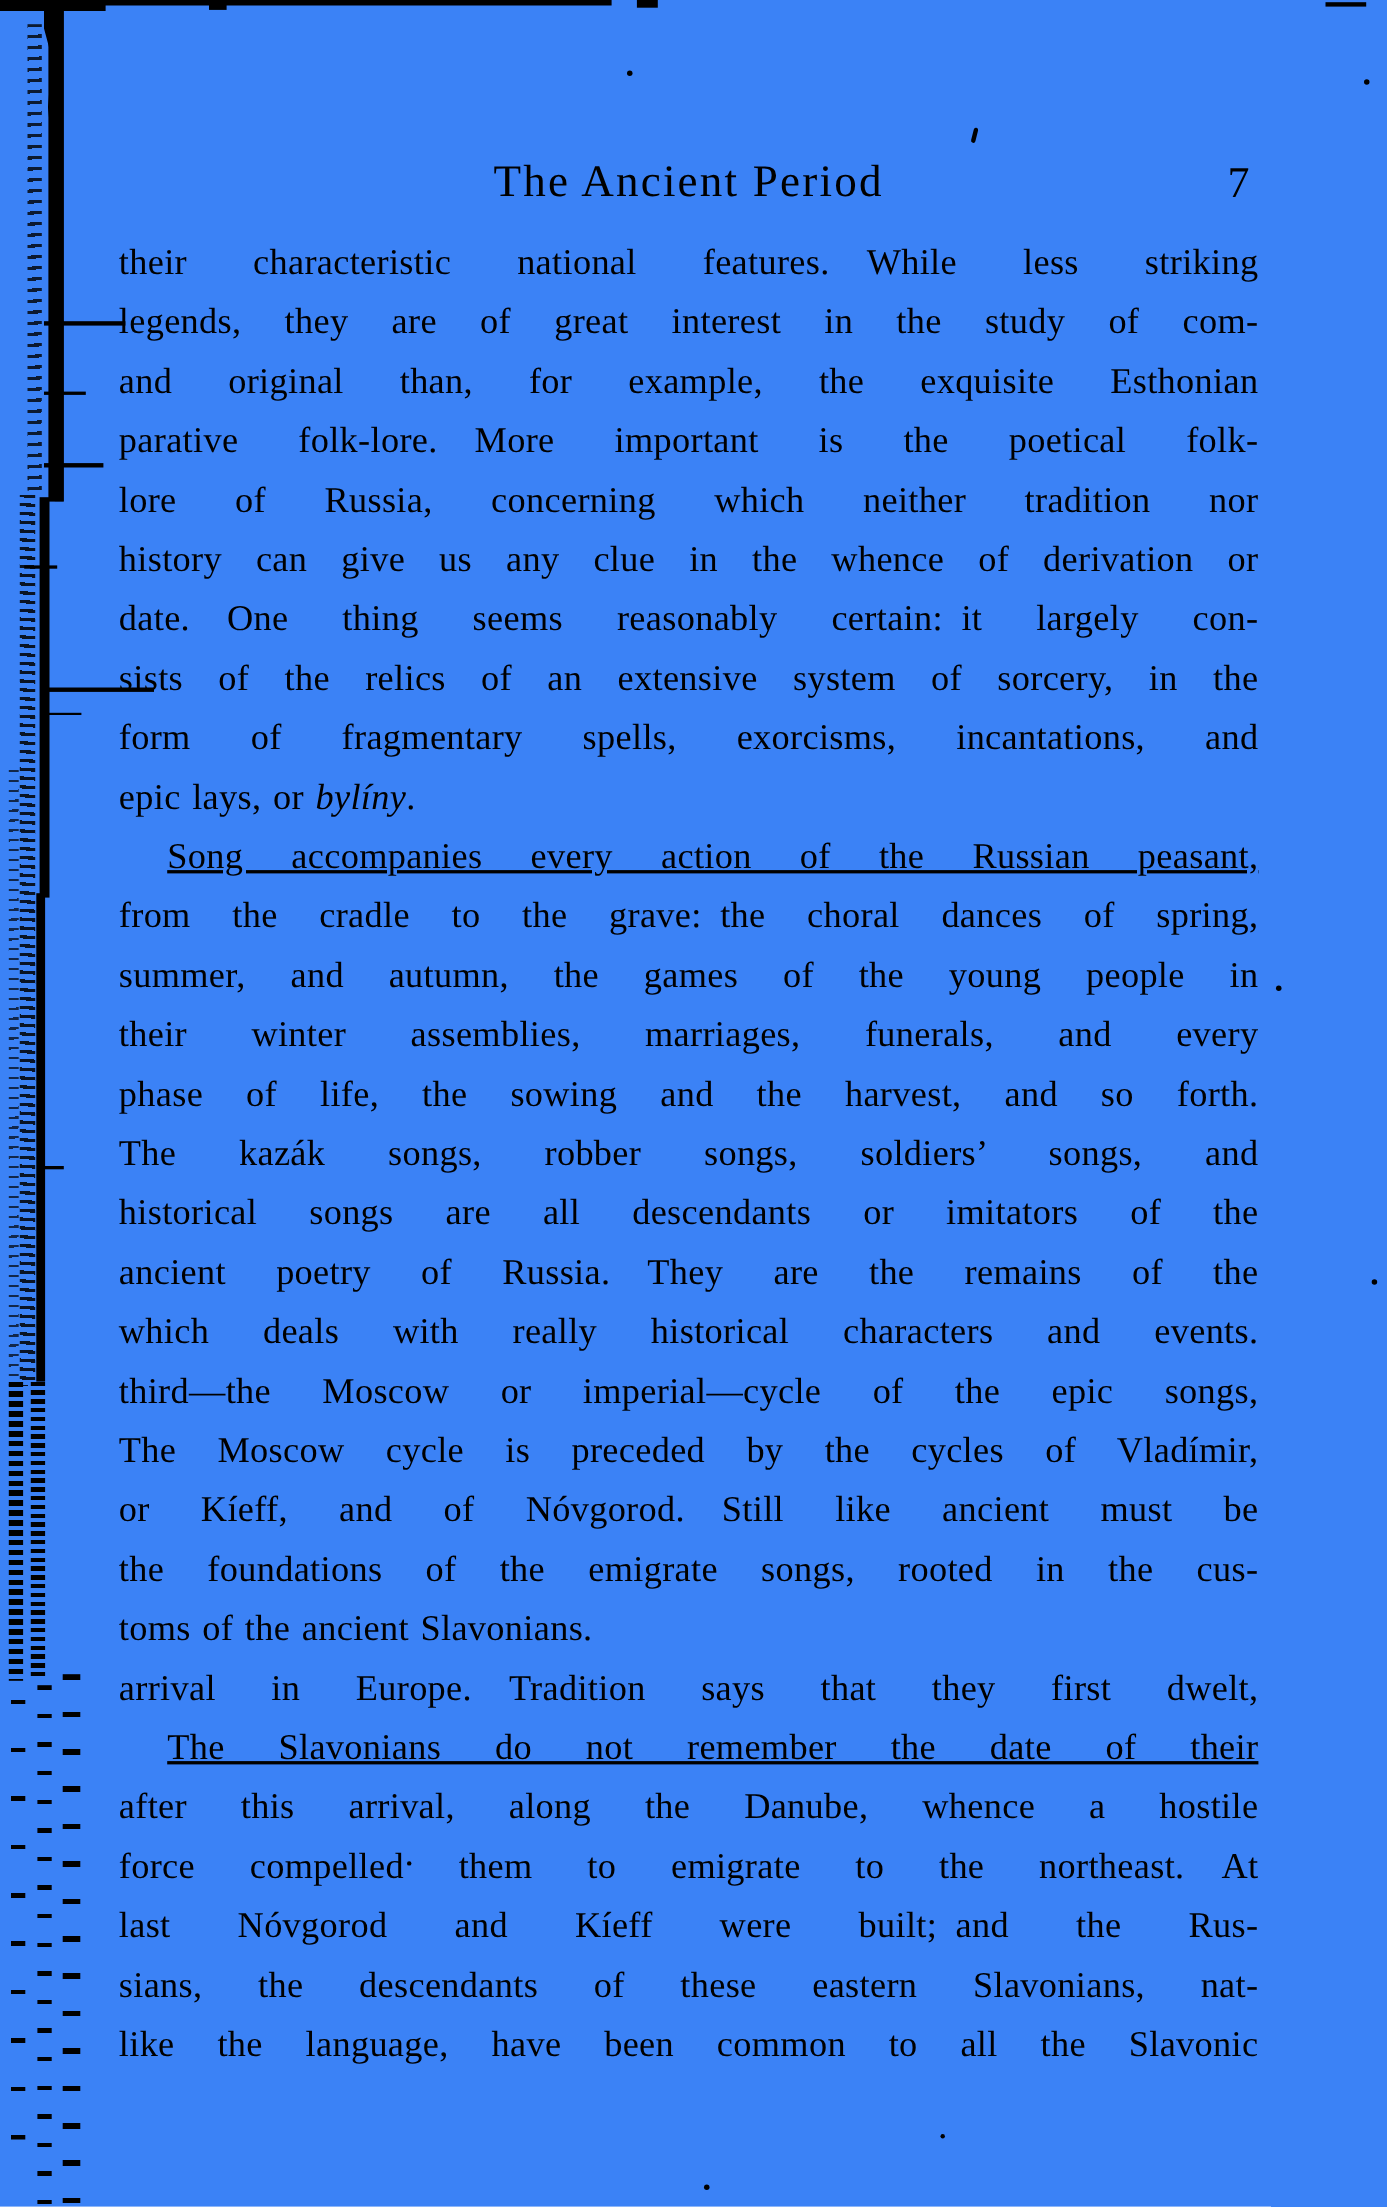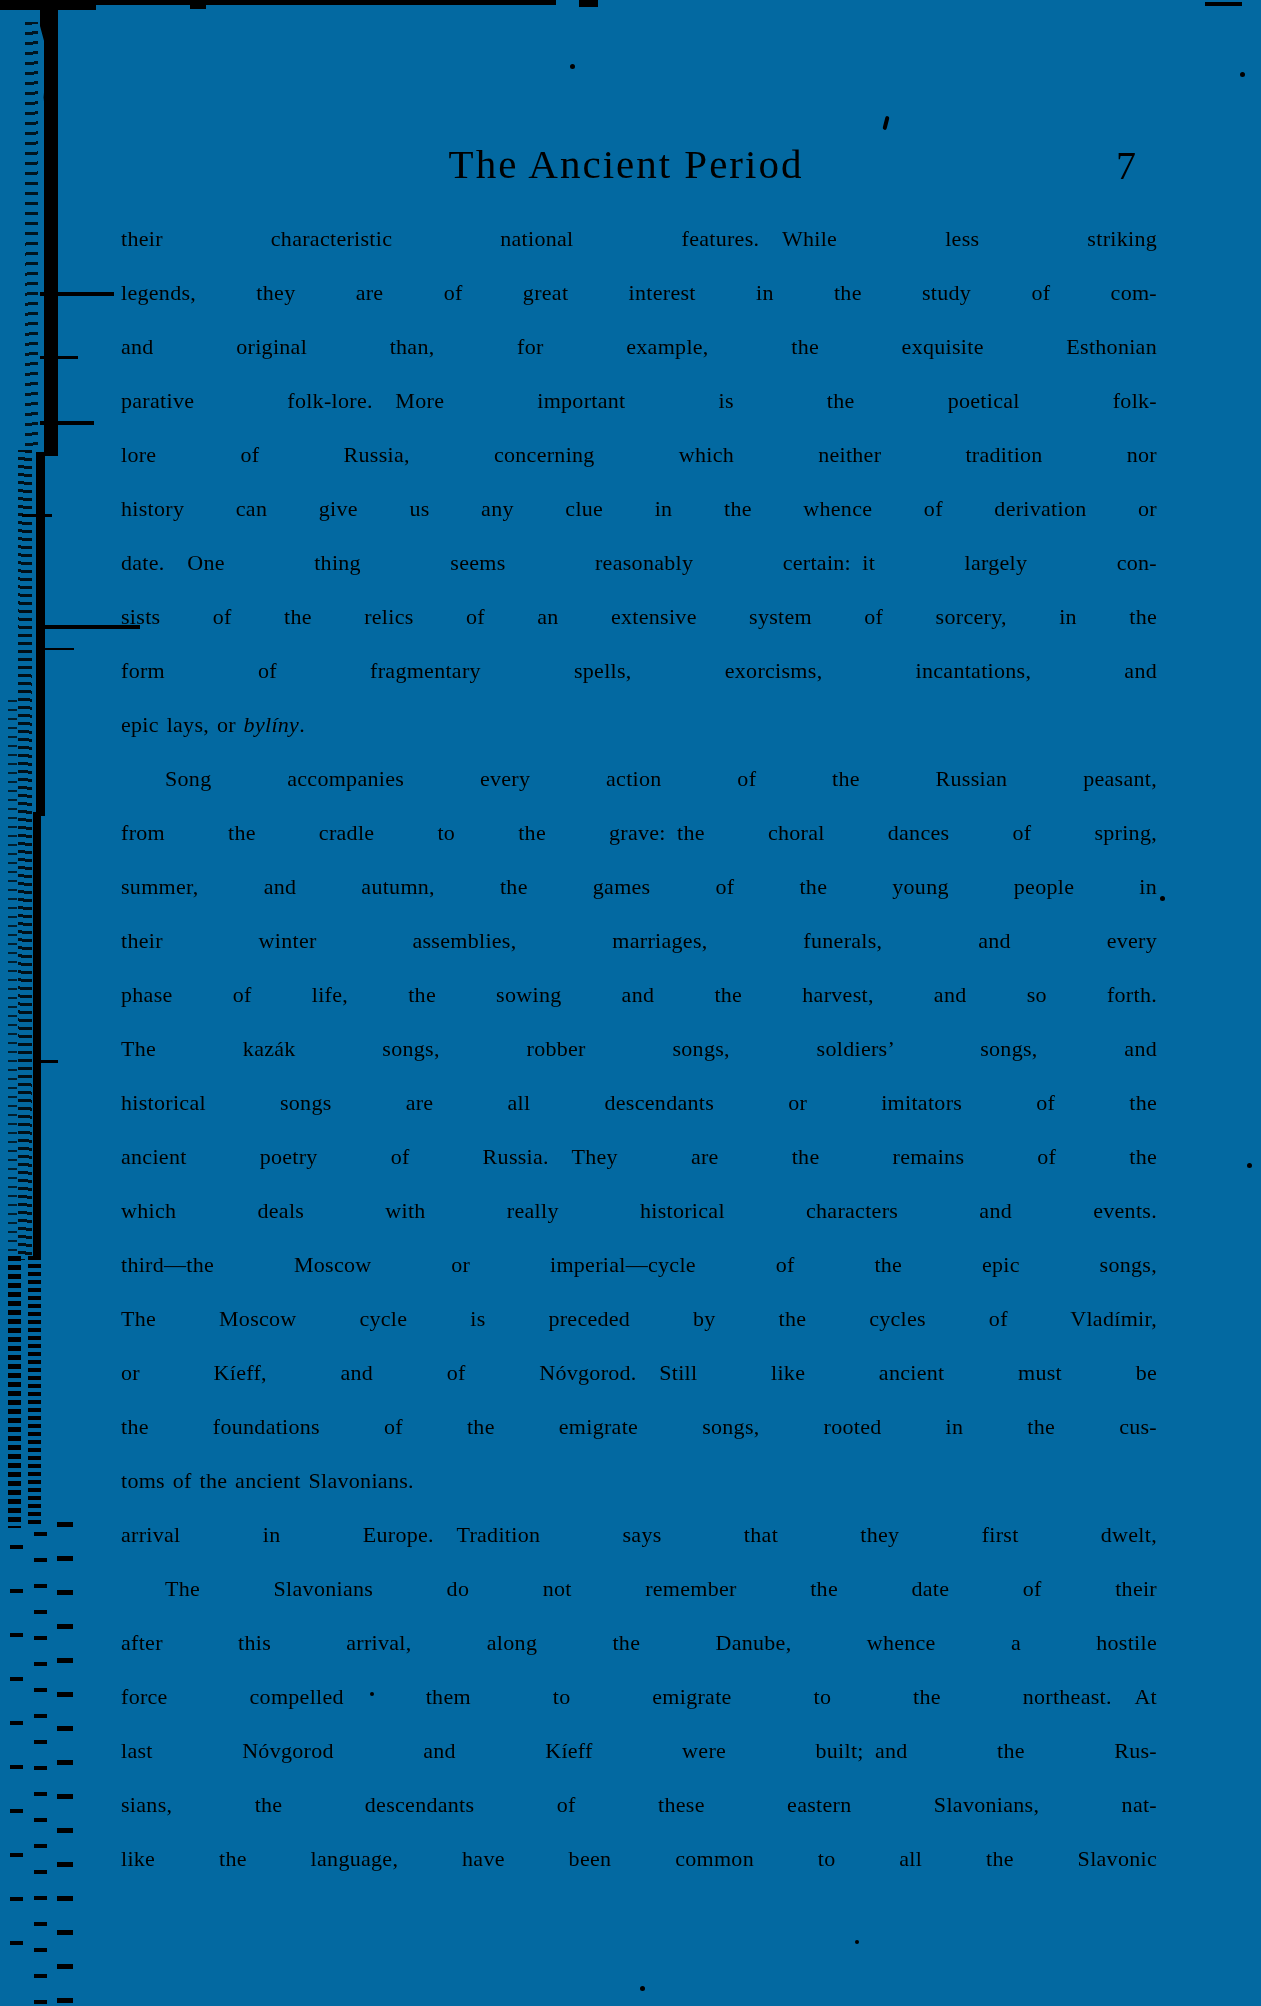--- a/index.html
+++ b/index.html
@@ -6,21 +6,21 @@
   body {
     width: 1261px; height: 2006px;
     background: #ffffff;
     font-family: "Liberation Serif", "DejaVu Serif", serif;
     color: #000;
   }
   .page {
     position: relative;
     width: 1261px; height: 2006px;
     overflow: hidden;
-    background: #0369a1;
+    background: #3b82f6;
   }
 
   
   .top-rule      { position: absolute; left: 0; top: 0; width: 556px; height: 5px; background: #000; }
   .top-rule-thick{ position: absolute; left: 0; top: 0; width: 96px; height: 10px; background: #000; }
   .top-tick-a    { position: absolute; left: 190px; top: 0; width: 16px; height: 9px; background: #000; }
   .top-tick-b    { position: absolute; left: 579px; top: 0; width: 19px; height: 7px; background: #000; }
   .top-tick-c    { position: absolute; left: 1205px; top: 2px; width: 37px; height: 4px; background: #000; }
 
   
@@ -68,24 +68,24 @@
                      background: #000; border-radius: 2px; transform: rotate(14deg); }
 
   
   .header { position: absolute; left: 108px; top: 140px; width: 1036px; height: 62px; }
   .title  { position: absolute; left: 50%; transform: translateX(-50%); top: 0;
             font-size: 41px; letter-spacing: 2px; white-space: nowrap; }
   .pagenum{ position: absolute; right: 8px; top: 2px; font-size: 40px; }
 
   
   .body-col { position: absolute; left: 108px; top: 212px; width: 1036px;
-              font-size: 22px; line-height: 54px; letter-spacing: 0.3px; word-spacing: 2px; margin-left: 13px; }
+              font-size: 33px; line-height: 54px; letter-spacing: 0.3px; word-spacing: 2px; }
   .line { text-align: justify; text-align-last: justify; }
   .line.no-justify { text-align-last: left; }
-  .line.indent { text-indent: 44px; }
+  .line.indent { text-indent: 44px; text-decoration: underline; }
   .line i { font-style: italic; }
 </style>
 </head>
 <body>
 
 <div class="page">
 
   <div>
     <div class="top-rule"></div>
     <div class="top-rule-thick"></div>

